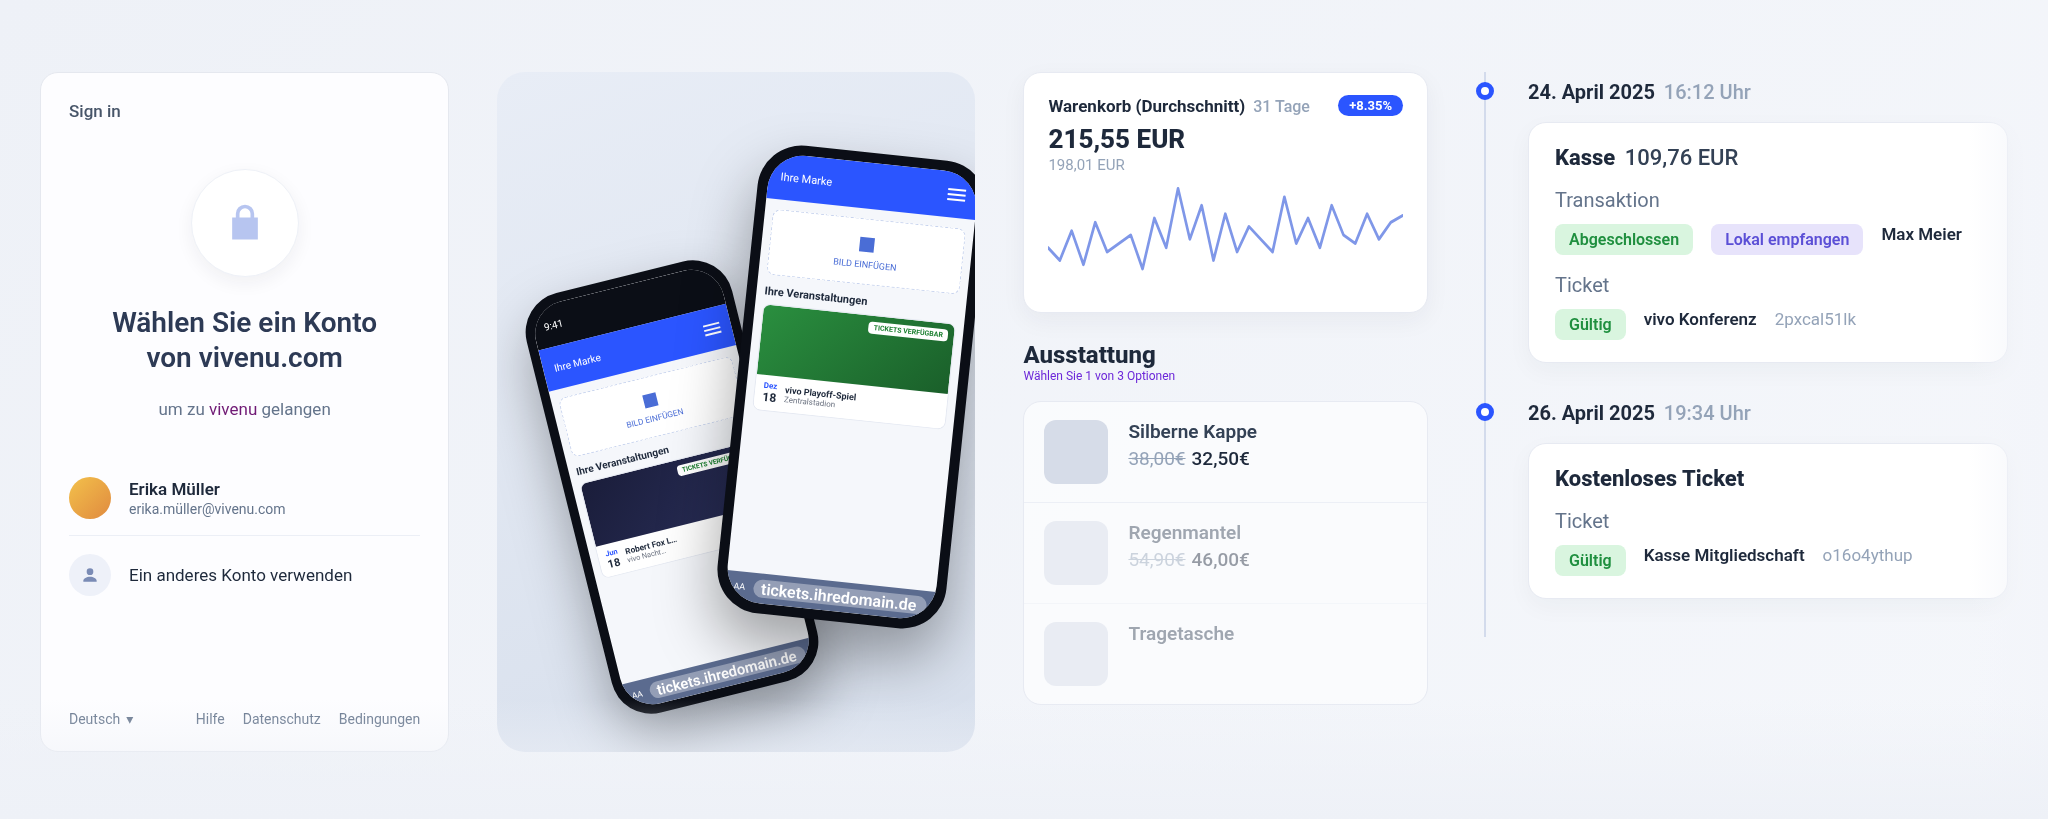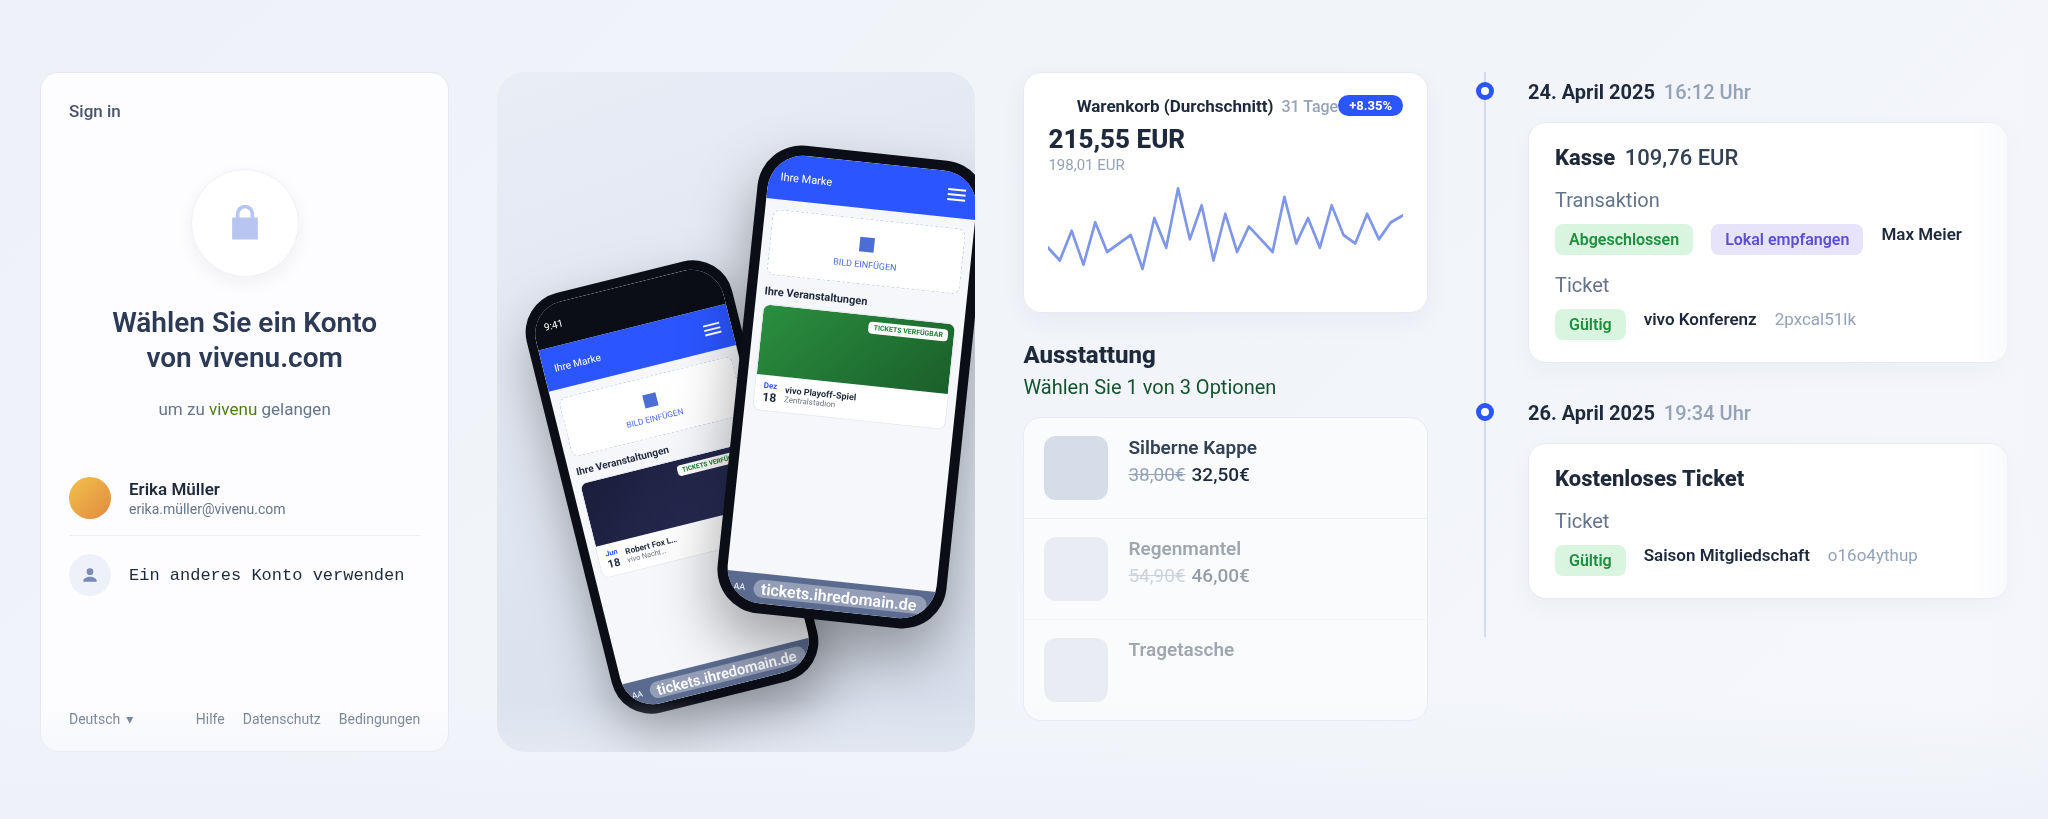--- a/index.html
+++ b/index.html
@@ -36,36 +36,36 @@
 .lock-badge {
   width: 108px; height: 108px; border-radius: 50%;
   background: #fff; border: 1px solid #eef1f7;
   display: flex; align-items: center; justify-content: center;
   margin: 48px auto 28px auto;
   box-shadow: 0 6px 18px rgba(30,41,59,.06);
 }
 .lock-badge svg { width: 44px; height: 44px; fill: #b7c5f0; }
 .signin-title { font-size: 28px; font-weight: 600; text-align: center; color: #2d3a55; line-height: 1.25; }
 .signin-sub   { font-size: 17px; text-align: center; margin-top: 24px; color: #64748b; }
-.signin-sub .brand { color: #4d7c0f; }
+.signin-sub .brand { color: #701a75; }
 .account-row {
   display: flex; align-items: center; gap: 18px;
   padding: 16px 0; border-bottom: 1px solid #eceff6;
   margin-top: 42px; cursor: pointer;
 }
 .avatar { width: 42px; height: 42px; border-radius: 50%; background: linear-gradient(135deg,#f3c14b,#e08a3f); }
 .acct-name  { font-size: 17px; font-weight: 600; color: #1e293b; }
 .acct-email { font-size: 14px; color: #64748b; margin-top: 2px; }
 .alt-account {
   display: flex; align-items: center; gap: 18px;
   padding: 18px 0; cursor: pointer;
 }
 .alt-icon { width: 42px; height: 42px; border-radius: 50%; background: #eef1f9; display:flex; align-items:center; justify-content:center; }
 .alt-icon svg { width:20px; height:20px; fill:#7a8bb5; }
-.alt-label { font-size: 17px; color: #1e293b; font-family: Liberation Mono, monospace; }
+.alt-label { font-size: 17px; color: #1e293b; }
 .signin-footer {
   margin-top: auto; display: flex; align-items: center; justify-content: space-between;
   font-size: 14px; color: #64748b;
 }
 .lang-sel { display:flex; align-items:center; gap:6px; cursor:pointer; }
 .foot-links { display:flex; gap:18px; }
 .foot-links span { cursor:pointer; }
 
 
 .phone-card {
@@ -113,34 +113,34 @@
 .urlbar { height:30px; background:#5b6b8f; display:flex; align-items:center; padding:0 8px; gap:8px; font-size:9px; color:#fff; }
 .urlbar .pill { flex:1; height:18px; background:rgba(255,255,255,.35); border-radius:9px; display:flex; align-items:center; padding:0 8px; }
 
 
 .col-mid { width: 440px; display:flex; flex-direction:column; gap:28px; }
 .chart-card {
   background:#fff; border:1px solid #e7eaf2; border-radius:18px;
   padding:22px 24px 18px 24px;
   box-shadow: 0 8px 24px rgba(30,41,59,.05);
 }
-.chart-head { display:flex; align-items:center; justify-content:flex-end; }
+.chart-head { display:flex; align-items:center; justify-content:space-between; }
 .chart-title { font-size:17px; font-weight:700; }
 .chart-sub   { color:#94a3b8; font-weight:500; margin-left:4px; }
 .badge-pct {
   background:#2b55ff; color:#fff; font-size:13px; font-weight:700;
   padding:3px 11px; border-radius:999px;
 }
 .chart-val  { font-size:26px; font-weight:800; margin-top:8px; color:#1e293b; }
 .chart-prev { font-size:15px; color:#94a3b8; margin-top:2px; }
 .spark { width:100%; height:110px; margin-top:6px; }
 .spark path { fill:none; stroke:#7f97e8; stroke-width:3; stroke-linecap:round; stroke-linejoin:round; }
 
 .opts-title  { font-size:24px; font-weight:800; color:#1e293b; }
-.opts-sub    { font-size:20px; color:#14532d; margin-top:6px; }
+.opts-sub    { font-size:12px; color:#6d28d9; }
 .opts-list   { margin-top:18px; border:1px solid #e7eaf2; border-radius:18px; overflow:hidden; background:rgba(255,255,255,.6); }
 .opt-row {
   display:flex; align-items:flex-start; gap:20px;
   padding:18px 20px; border-bottom:1px solid #eceff6;
   cursor:pointer;
 }
 .opt-row:last-child { border-bottom:none; }
 .opt-row.dim { opacity:.45; }
 .opt-img { width:64px; height:64px; border-radius:12px; background:#d6dce8; }
 .opt-name { font-size:19px; font-weight:600; color:#334155; }
@@ -423,21 +423,21 @@
         26. April 2025 <span class="tl-time">19:34 Uhr</span>
       </div>
       <div class="tl-card">
         <div class="tl-h1">
           Kostenloses Ticket
         </div>
 
         <div class="tl-label">Ticket</div>
         <div class="tl-row">
           <span class="pill green">Gültig</span>
-          <span class="tl-text">Saison Mitgliedschaft</span>
+          <span class="tl-text">Kasse Mitgliedschaft</span>
           <span class="tl-code">o16o4ythup</span>
         </div>
       </div>
         </div>
       </div>
   </div>
 
 </div>
 
 <div class="fade-r"></div>

